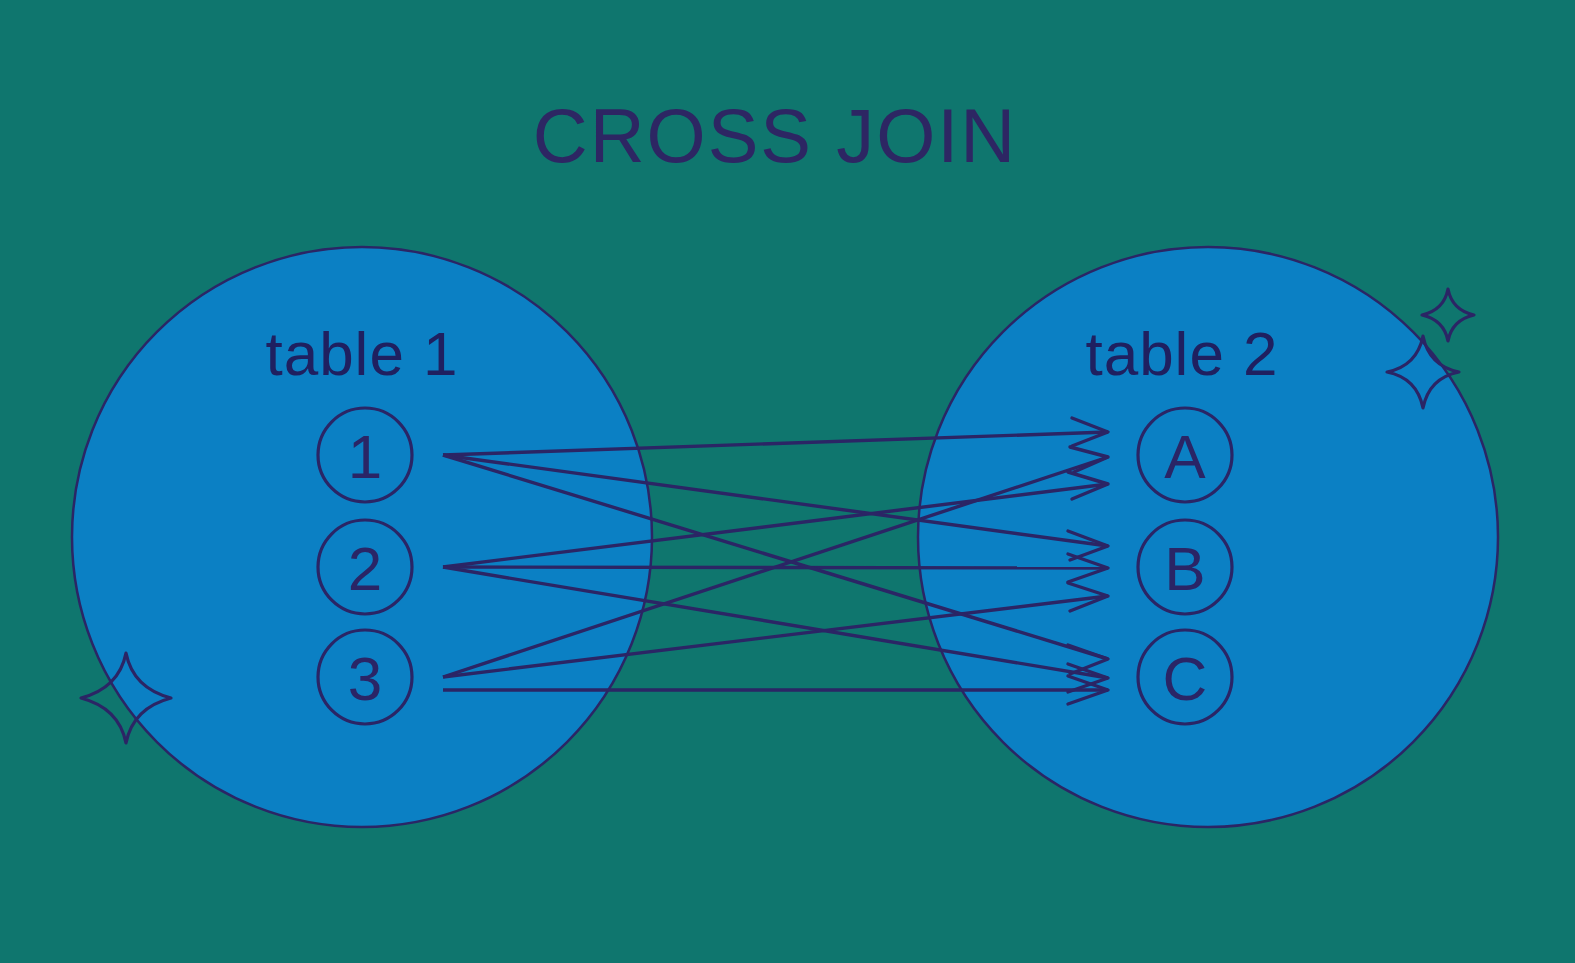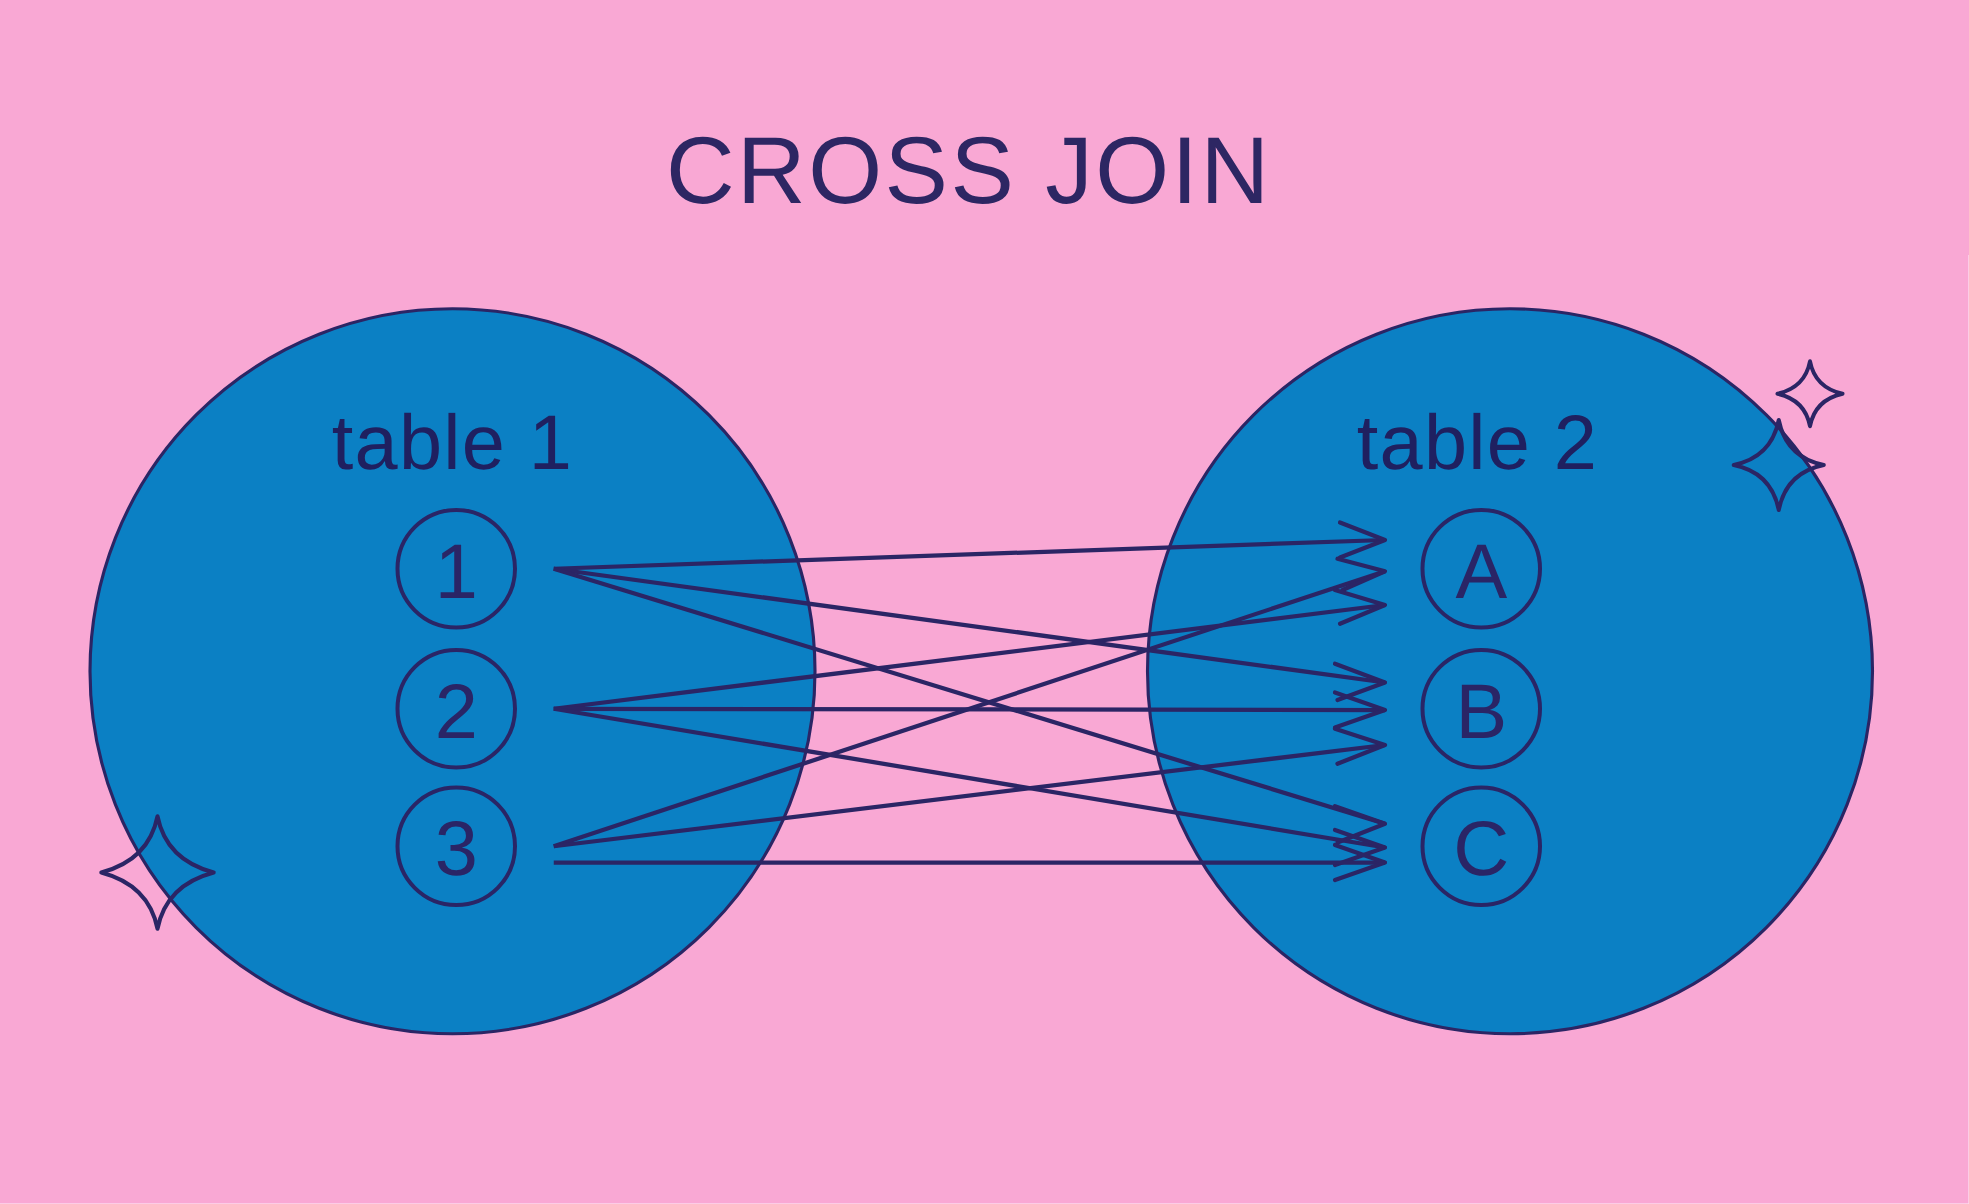--- a/index.html
+++ b/index.html
@@ -11,21 +11,21 @@
   body {
     width: 1575px;
     height: 963px;
     overflow: hidden;
     font-family: "Liberation Sans", sans-serif;
   }
   #stage {
     position: relative;
     width: 1575px;
     height: 963px;
-    background: #f9a8d4;
+    background: #0f766e;
   }
   #diagram {
     position: absolute;
     top: 0;
     left: 0;
     width: 1575px;
     height: 963px;
     display: block;
   }
   .title-text {

